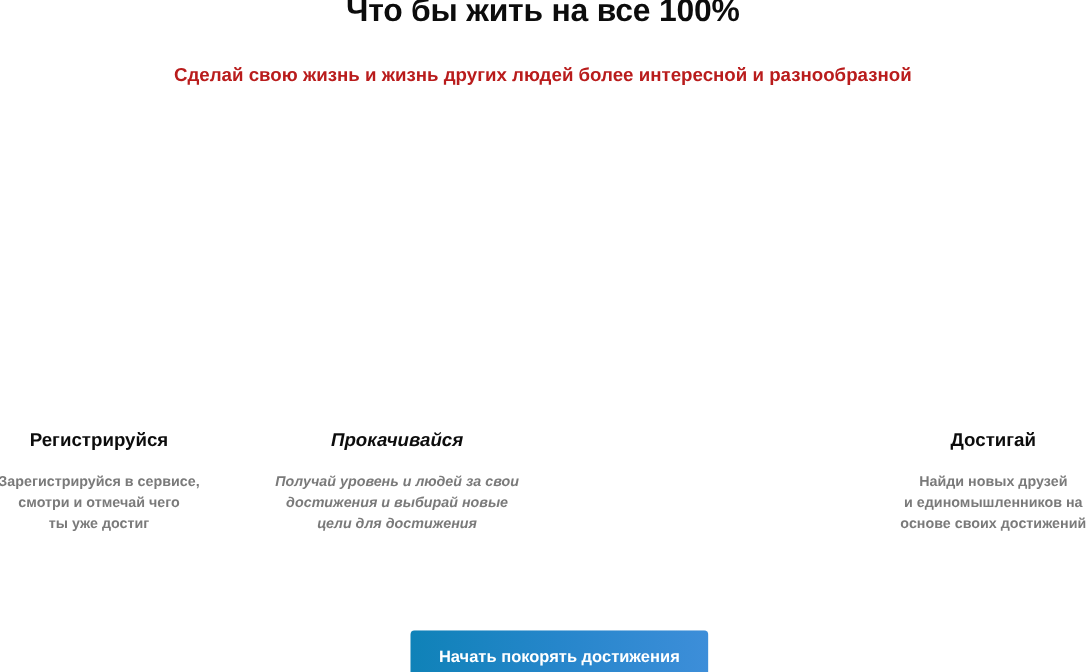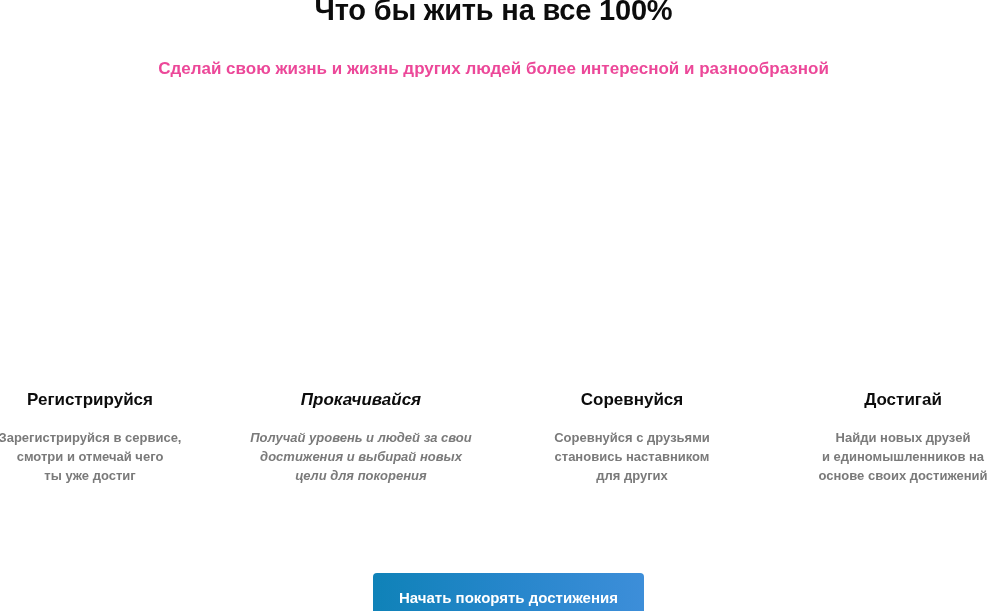--- a/index.html
+++ b/index.html
@@ -50,21 +50,21 @@
   .hero-subtitle {
     margin: 0;
     padding: 0;
     position: absolute;
     top: 58px;
     left: 0;
     width: 987px;
     font-size: 17px;
     line-height: 22px;
     font-weight: bold;
-    color: #ec4899;
+    color: #b91c1c;
     white-space: nowrap;
   }
 
   
   .media-band {
     position: absolute;
     left: 0;
     top: 96px;
     width: 987px;
     height: 288px;
@@ -162,33 +162,25 @@
         <span class="line">Зарегистрируйся в сервисе,</span>
         <span class="line">смотри и отмечай чего</span>
         <span class="line">ты уже достиг</span>
       </p>
     </div>
 
     <div class="feature col-2">
       <h3 class="feature-title">Прокачивайся</h3>
       <p class="feature-text">
         <span class="line">Получай уровень и людей за свои</span>
-        <span class="line">достижения и выбирай новых</span>
-        <span class="line">цели для покорения</span>
+        <span class="line">достижения и выбирай новые</span>
+        <span class="line">цели для достижения</span>
       </p>
     </div>
 
-    <div class="feature col-3">
-      <h3 class="feature-title">Соревнуйся</h3>
-      <p class="feature-text">
-        <span class="line">Соревнуйся с друзьями</span>
-        <span class="line">становись наставником</span>
-        <span class="line">для других</span>
-      </p>
-    </div>
 
     <div class="feature col-4">
       <h3 class="feature-title">Достигай</h3>
       <p class="feature-text">
         <span class="line">Найди новых друзей</span>
         <span class="line">и единомышленников на</span>
         <span class="line">основе своих достижений</span>
       </p>
     </div>
 

